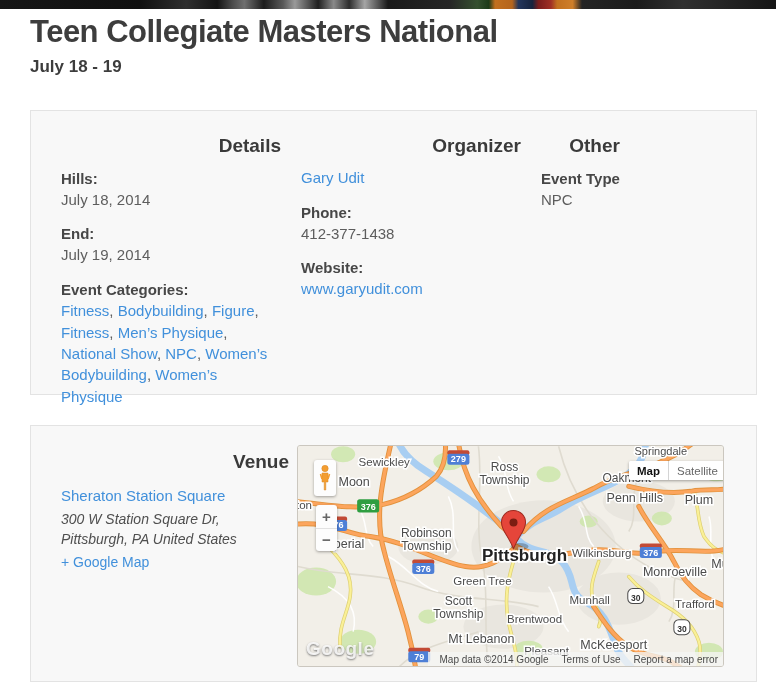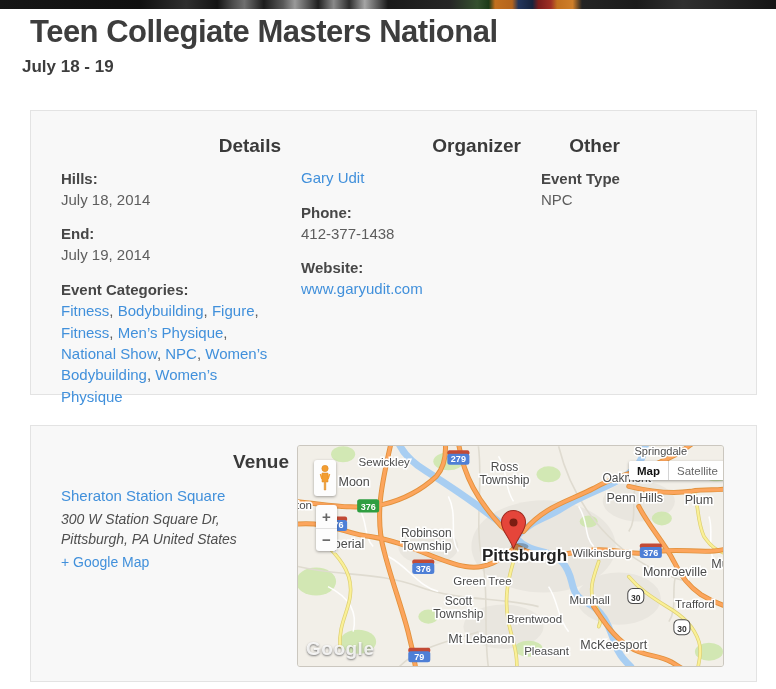--- a/index.html
+++ b/index.html
@@ -16,21 +16,21 @@
       #8a8a8a 43%,#2d2d2d 45%,#a5a5a5 47%,#1a1a1a 50%,
       #262626 58%,#35502f 61.5%,#1c3a18 63%,
       #c2701f 63.8%,#b5651d 66%,
       #24365c 66.8%,#16233e 68.6%,
       #7a1d1d 69.4%,#a03025 71%,
       #c2701f 71.8%,#cf7f2a 73.8%,
       #242424 75%,#1b1b1b 82%,#303030 88%,#151515 100%); }
 
   h1.title { position:absolute; left:30px; top:14px; font-size:31px; font-weight:700;
     color:#3d3d3d; letter-spacing:-0.5px; }
-  h2.daterange { position:absolute; left:22px; top:57px; font-size:17px; font-weight:700; color:#3d3d3d; }
+  h2.daterange { position:absolute; left:30px; top:57px; font-size:17px; font-weight:700; color:#3d3d3d; }
 
   .box { position:absolute; left:30px; width:727px; background:#f8f8f8;
     border:1px solid #e3e3e3; }
   .details-box { top:110px; height:285px; display:flex; padding:24px 0 0 30px; }
   .venue-box { top:425px; height:257px; }
 
   .col { width:240px; padding-right:20px; }
   .col.other-col { width:auto; }
   h3.sec { font-size:19px; font-weight:700; color:#3a3a3a; margin:0 0 12px 0;text-align:right; }
   .meta { font-size:15px; line-height:1.38; color:#5d5d5d; margin:0 0 14px 0; }
@@ -325,15 +325,20 @@
         <button>−</button>
       </div>
 
       <div class="maptype">
         <button class="active">Map</button>
         <div class="mtdiv"></div>
         <button>Satellite</button>
       </div>
 
       <div class="glogo">Google</div>
+      <div class="map-attr" id="map-attr">
+          <span>Map data ©2014 Google</span>
+          <span>Terms of Use</span>
+          <span>Report a map error</span>
+        </div>
     </div>
   </div>
 </div>
 
 </body></html>

